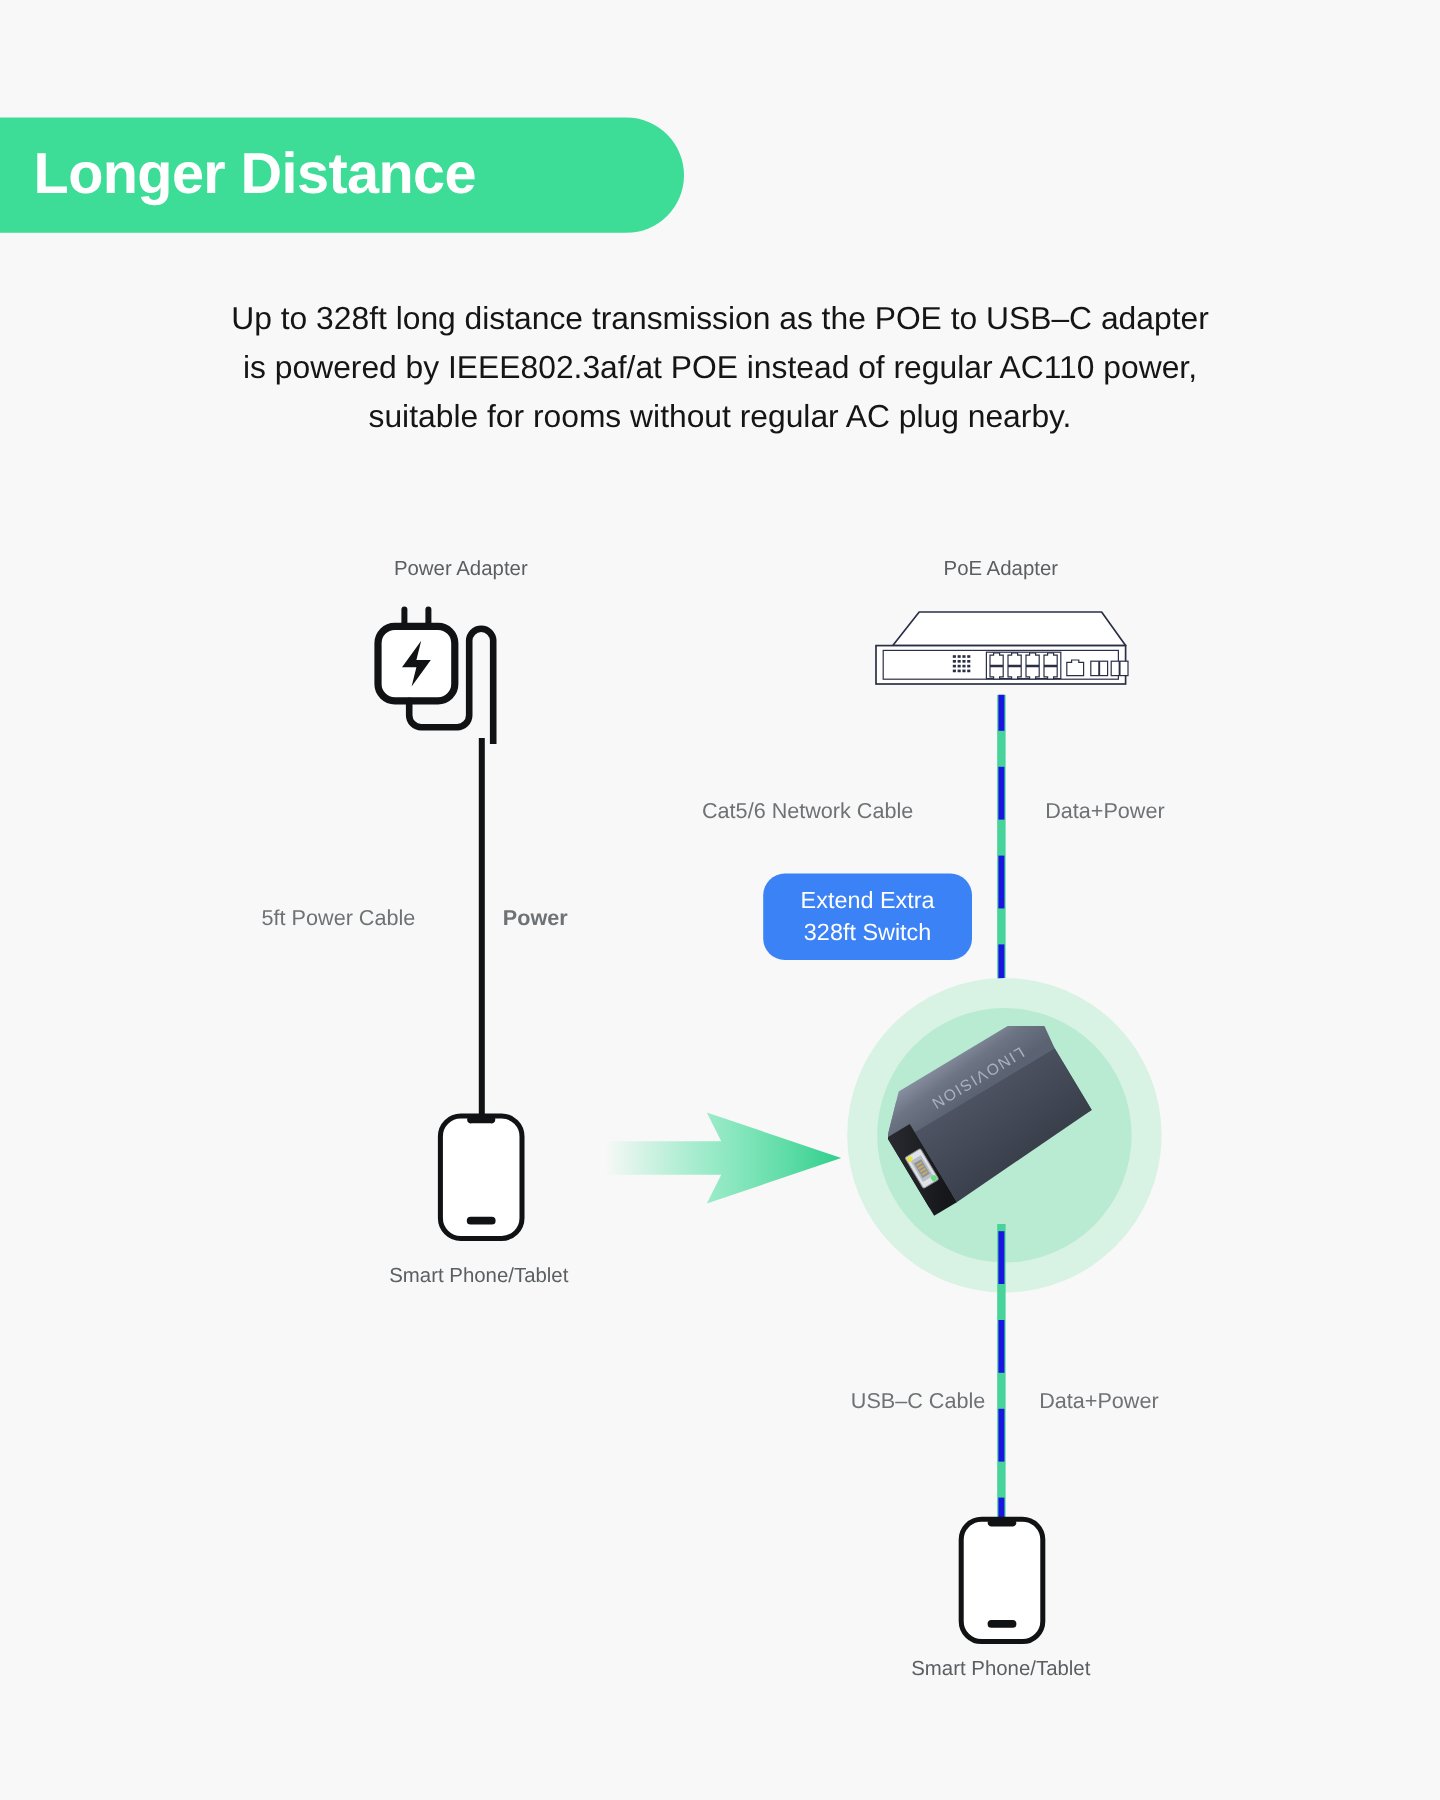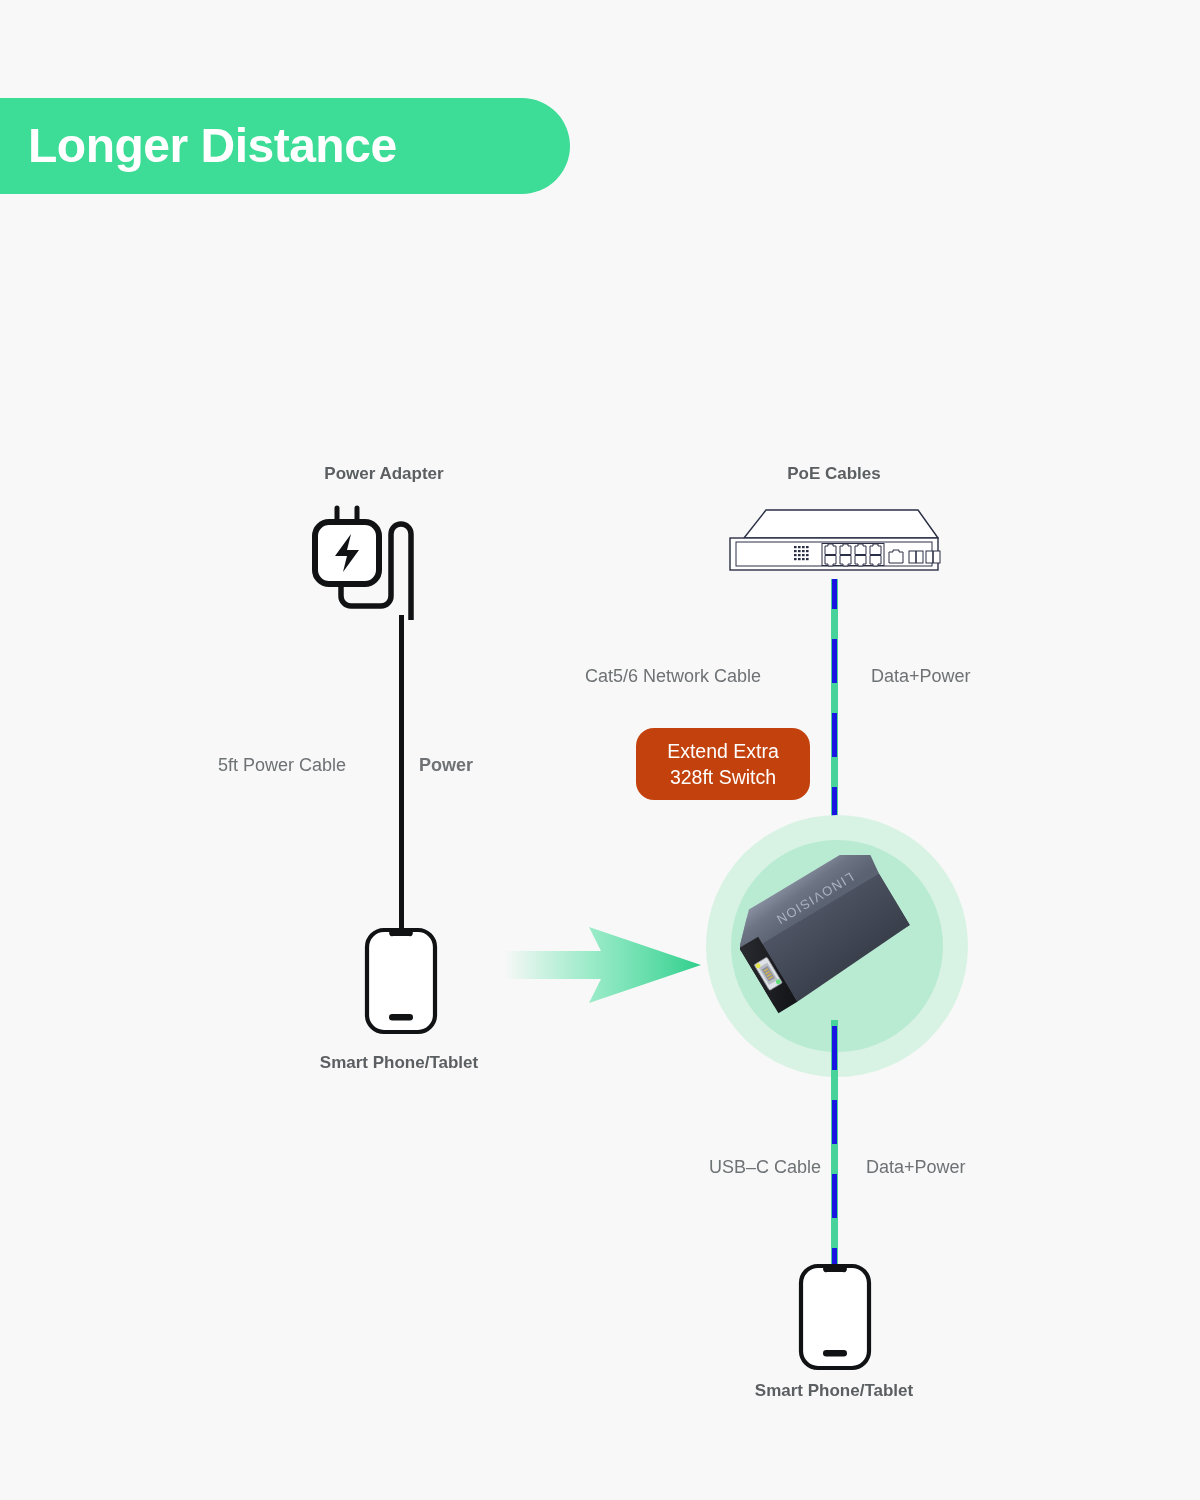--- a/index.html
+++ b/index.html
@@ -35,21 +35,21 @@
     text-align: center;
     font-size: 26.5px;
     line-height: 41px;
     color: #151515;
   }
 
   
   .cap {
     position: absolute;
     font-size: 17px;
-    font-weight: bold;
+    font-weight: normal;
     color: #5b5f62;
     text-align: center;
     white-space: nowrap;
   }
   .cap-power-adapter { left: 244px; top: 464px; width: 280px; }
   .cap-poe-switch    { left: 694px; top: 464px; width: 280px; }
   .cap-phone-left    { left: 259px; top: 1053px; width: 280px; }
   .cap-phone-bottom  { left: 694px; top: 1381px; width: 280px; }
 
   
@@ -63,21 +63,21 @@
   .lbl-power      { left: 419px;  top: 755px; font-weight: bold;  }
   .lbl-cat        { left: 585px;  top: 666px;  }
   .lbl-dp1        { left: 871px;  top: 666px;  }
   .lbl-usbc       { left: 670px;  top: 1157px; margin-left: 39px; }
   .lbl-dp2        { left: 866px;  top: 1157px; }
 
   
   .badge {
     position: absolute; left: 636px; top: 728px;
     width: 174px; height: 72px;
-    background: #c2410c;
+    background: #3b82f6;
     border-radius: 18px;
     display: flex; flex-direction: column;
     align-items: center; justify-content: center;
     color: #ffffff; font-size: 19.5px; line-height: 26px;
     text-align: center;
     z-index: 9;
   }
 
   
   .pa-icon { position: absolute; left: 305px; top: 500px; }
@@ -134,23 +134,28 @@
 </style>
 </head>
 <body>
 
 <div id="root">
 
   <div class="banner">
     <div class="banner-text">Longer Distance</div>
   </div>
 
+  <div class="desc">
+    <div>Up to 328ft long distance transmission as the POE to USB–C adapter</div>
+    <div>is powered by IEEE802.3af/at POE instead of regular AC110 power,</div>
+    <div>suitable for rooms without regular AC plug nearby.</div>
+  </div>
 
   <div class="cap cap-power-adapter">Power Adapter</div>
-  <div class="cap cap-poe-switch">PoE Cables</div>
+  <div class="cap cap-poe-switch">PoE Adapter</div>
   <div class="cap cap-phone-left">Smart Phone/Tablet</div>
   <div class="cap cap-phone-bottom">Smart Phone/Tablet</div>
 
   <div class="lbl lbl-5ft">5ft Power Cable</div>
   <div class="lbl lbl-power">Power</div>
   <div class="lbl lbl-cat">Cat5/6 Network Cable</div>
   <div class="lbl lbl-dp1">Data+Power</div>
   <div class="lbl lbl-usbc">USB–C Cable</div>
   <div class="lbl lbl-dp2">Data+Power</div>
 

